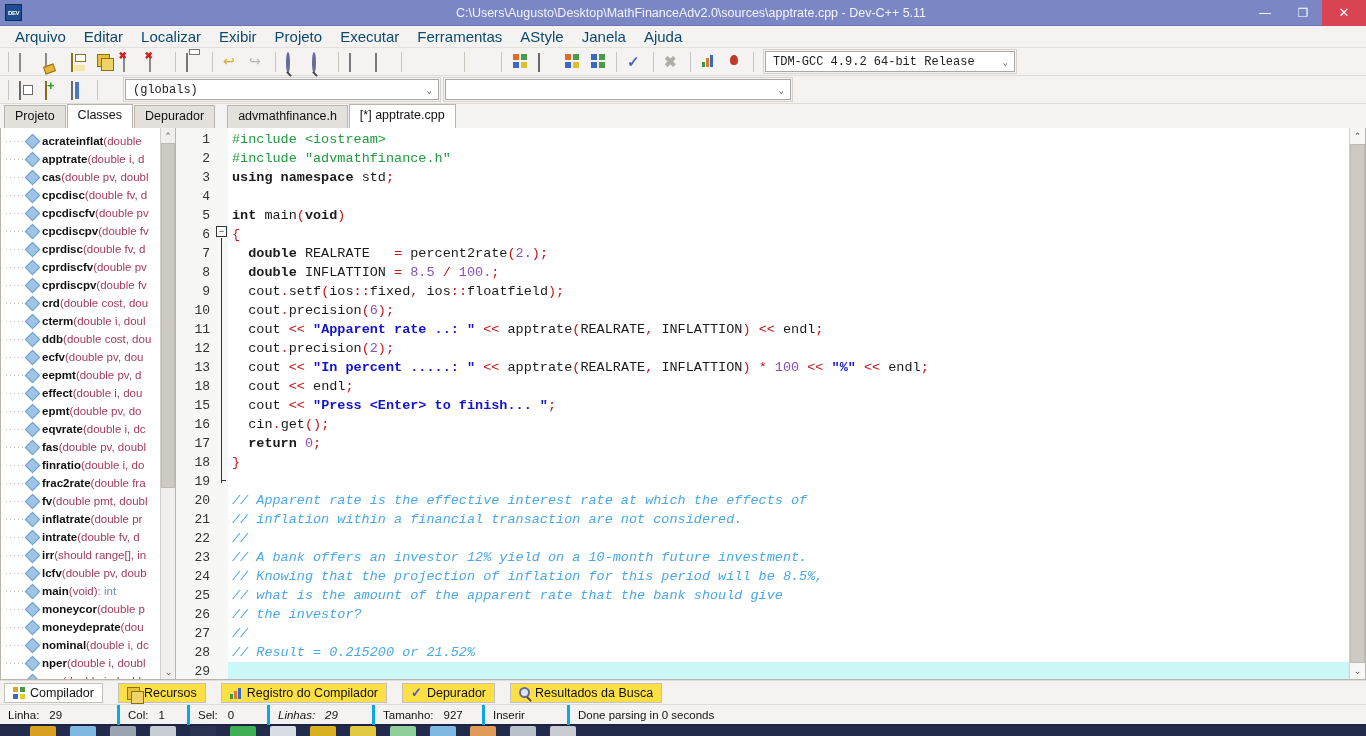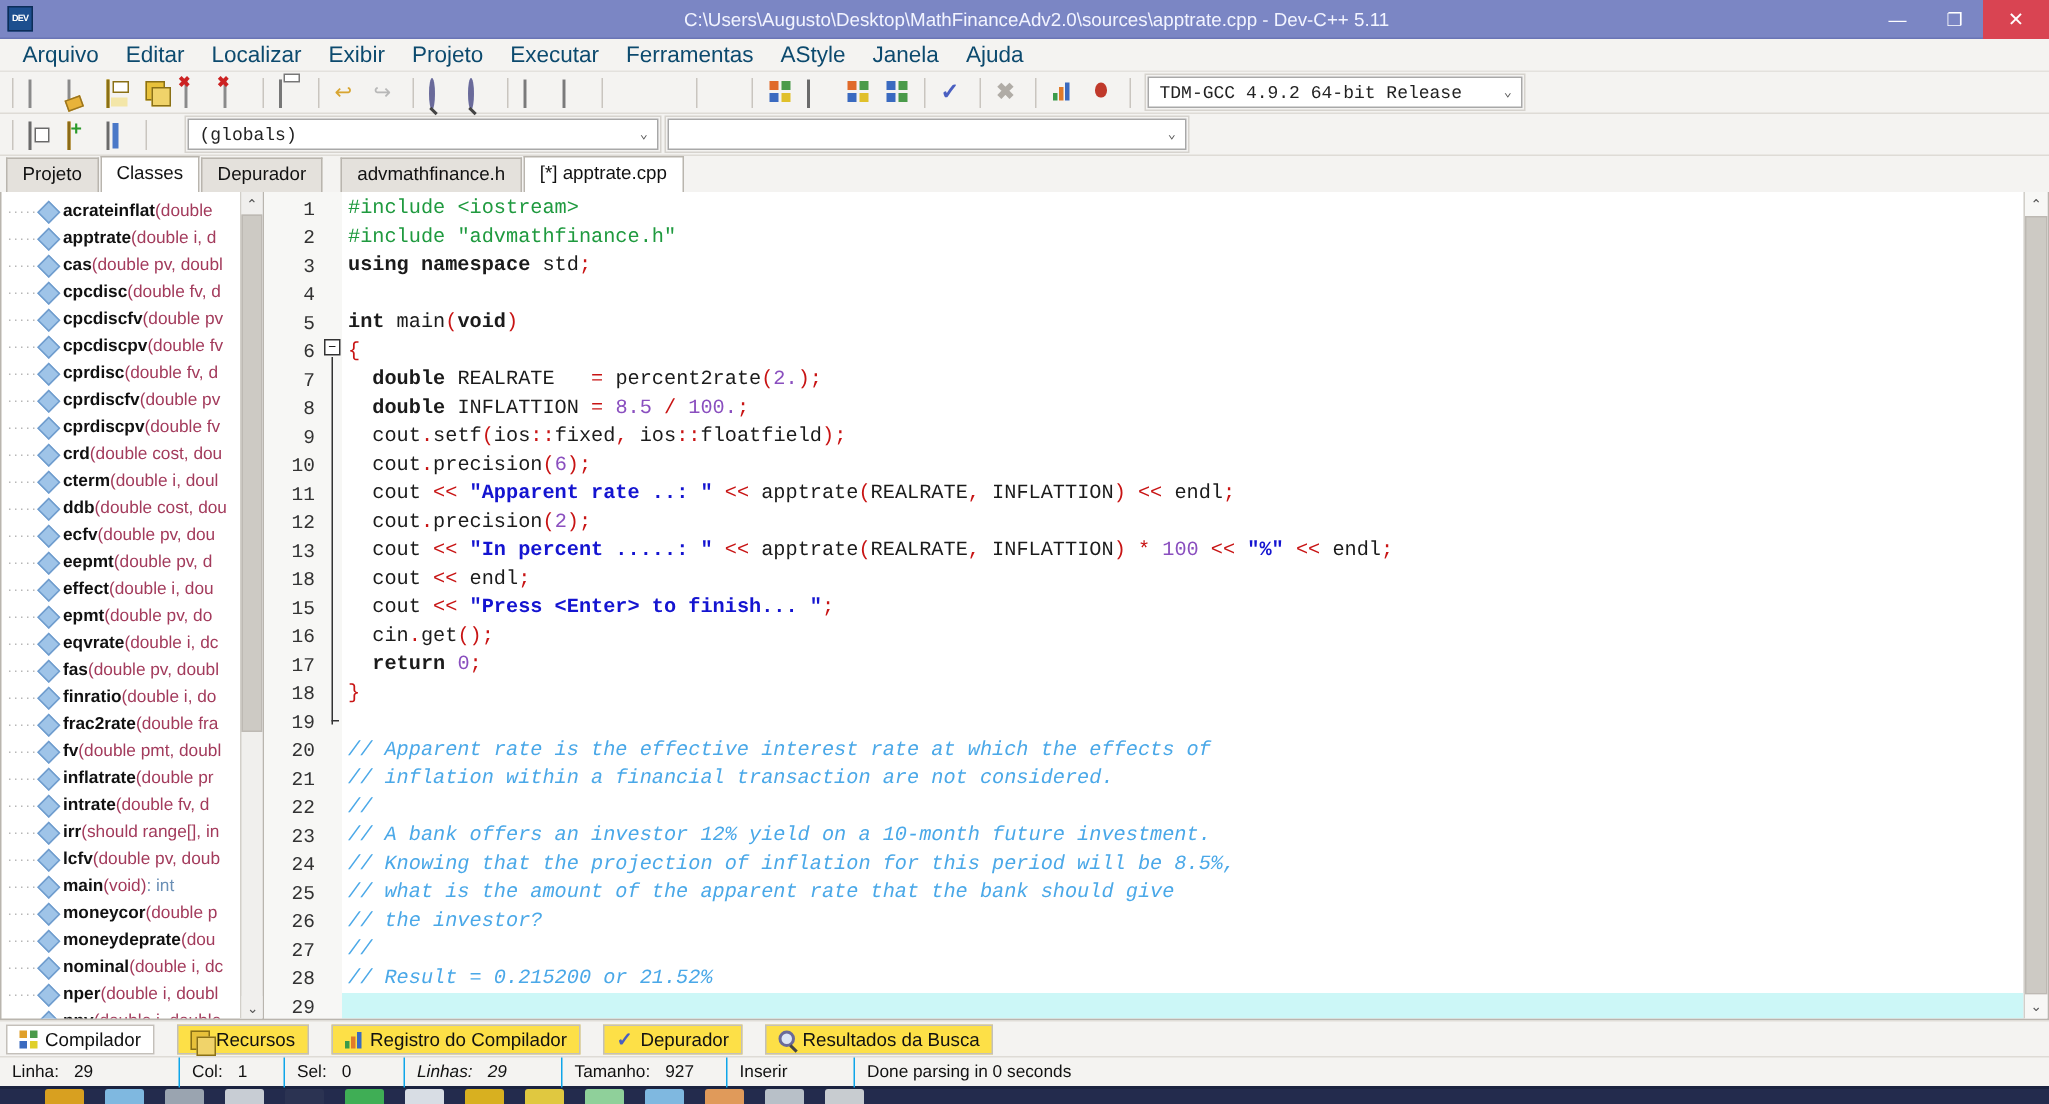--- a/index.html
+++ b/index.html
@@ -209,21 +209,21 @@
     border: 1px solid #c4c0ba; background: #fde047; height: 20px;
   }
   .btab.active { background: #fff; }
 
   
   .statusbar {
     height: 20px; background: #f4f3f1; display: flex; align-items: center;
     font-size: 11.5px; color: #111; border-top: 1px solid #dedbd6;
   }
   .scell { padding: 0 8px; height: 20px; display:flex;align-items:center; gap:10px;}
-  .scell.b { border-right: 1px solid #0ea5e9; }
+  .scell.b { border-right: 3px solid #0ea5e9; }
 
   
   .taskbar {
     position: absolute; left: 0; bottom: 0; width: 1366px; height: 10px;
     background: #232b4d; display: flex; align-items: flex-start; gap: 14px; padding-left: 30px;
   }
   .tb-ico { width: 26px; height: 10px; border-radius: 2px 2px 0 0; }
 </style>
 </head>
 <body>

